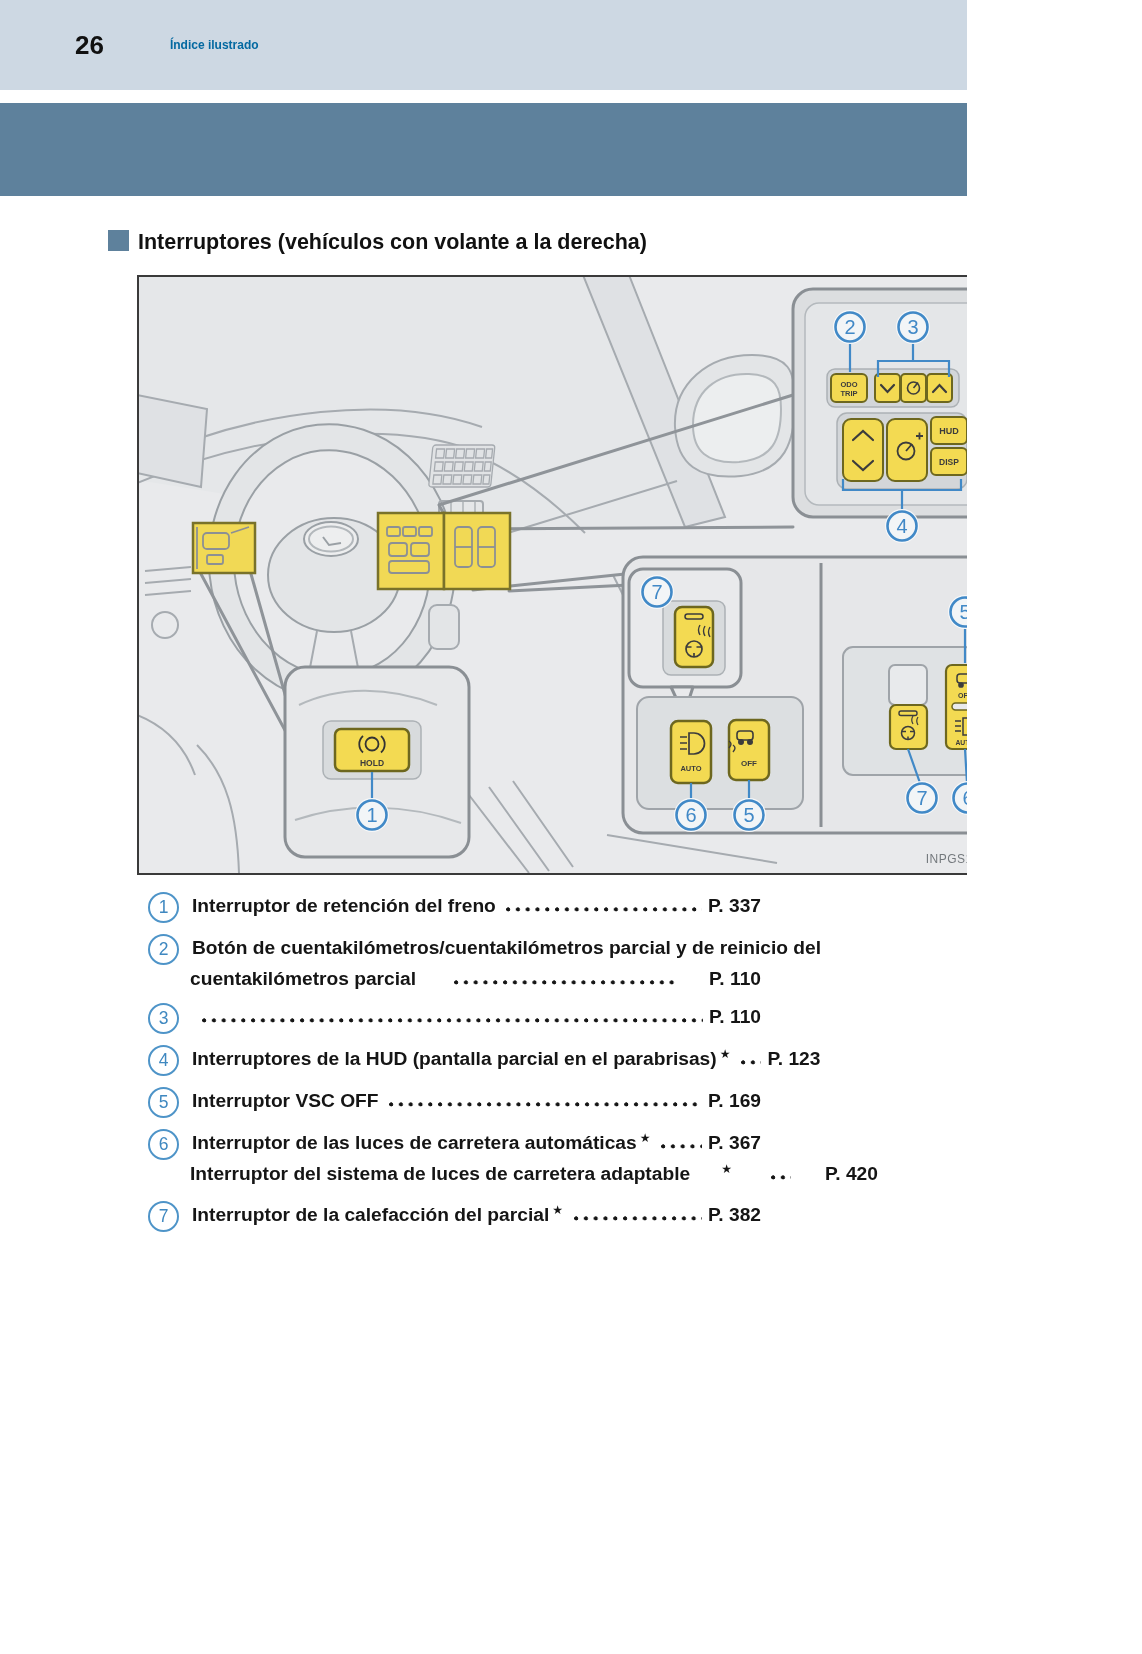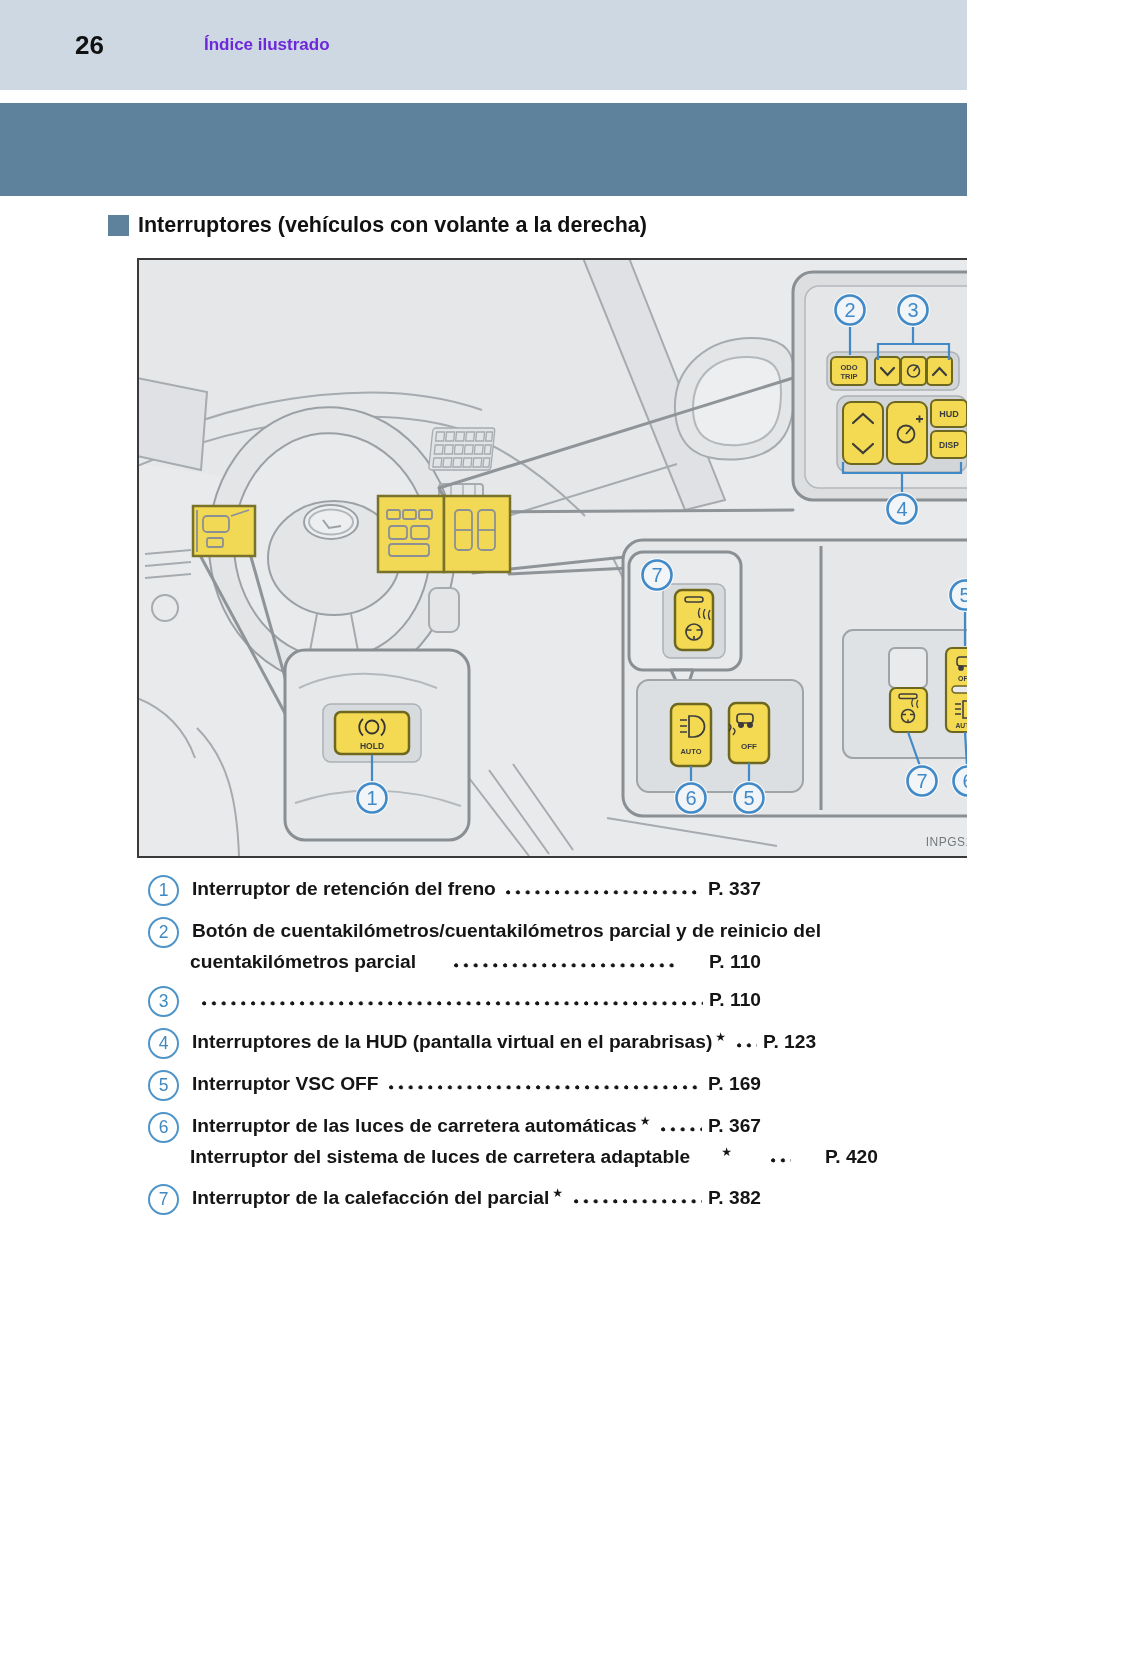--- a/index.html
+++ b/index.html
@@ -1,22 +1,22 @@
 <!DOCTYPE html>
 <html><head>
 <meta charset="utf-8">
 <style>
   html,body{margin:0;padding:0;background:#fff;}
   .page{position:relative;width:967px;height:1654px;background:#fff;overflow:hidden;
         font-family:"Liberation Sans","DejaVu Sans",sans-serif;color:#151515;}
   .topband{height:90px;background:#cdd8e3;display:flex;align-items:center;}
   .pagenum{margin-left:75px;font-size:26px;font-weight:700;color:#111;}
-  .sectitle{margin-left:100px;font-size:17px;font-weight:700;color:#6d28d9;}
+  .sectitle{margin-left:66px;font-size:12px;font-weight:700;color:#0369a1;}
   .darkband{height:93px;background:#5e819c;margin-top:13px;}
-  .heading{margin:17px 0 0 108px;display:flex;align-items:center;}
+  .heading{margin:34px 0 0 108px;display:flex;align-items:flex-start;}
   .heading .sq{width:21px;height:21px;background:#5e819c;margin-right:9px;flex:none;}
   .heading .ttl{font-size:21.5px;font-weight:700;color:#111;}
   .figwrap{margin:20px 0 0 137px;width:868px;height:600px;}
   svg text{font-family:"Liberation Sans","DejaVu Sans",sans-serif;}
   .callout-num{font-size:20px;fill:#4189c7;font-weight:400;}
   .btn-label{fill:#3c3c3c;font-weight:700;}
   .index{margin:17px 206px 0 148px;}
   .item{margin-bottom:11px;}
   .row{display:flex;align-items:baseline;line-height:27px;font-size:19.2px;font-weight:700;}
   .row.cont{padding-left:42px;gap:28px;}
@@ -345,21 +345,21 @@
       <div class="row">
         <span class="badge">3</span>
         <span class="leader"></span>
         <span class="pref">P. 110</span>
       </div>
     </div>
 
     <div class="item">
       <div class="row">
         <span class="badge">4</span>
-        <span class="txt">Interruptores de la HUD (pantalla virtual en el parabrisas)</span>
+        <span class="txt">Interruptores de la HUD (pantalla parcial en el parabrisas)</span>
           <sup class="star">★</sup>
         <span class="leader"></span>
         <span class="pref">P. 123</span>
       </div>
     </div>
 
     <div class="item">
       <div class="row">
         <span class="badge">5</span>
         <span class="txt">Interruptor VSC OFF</span>

